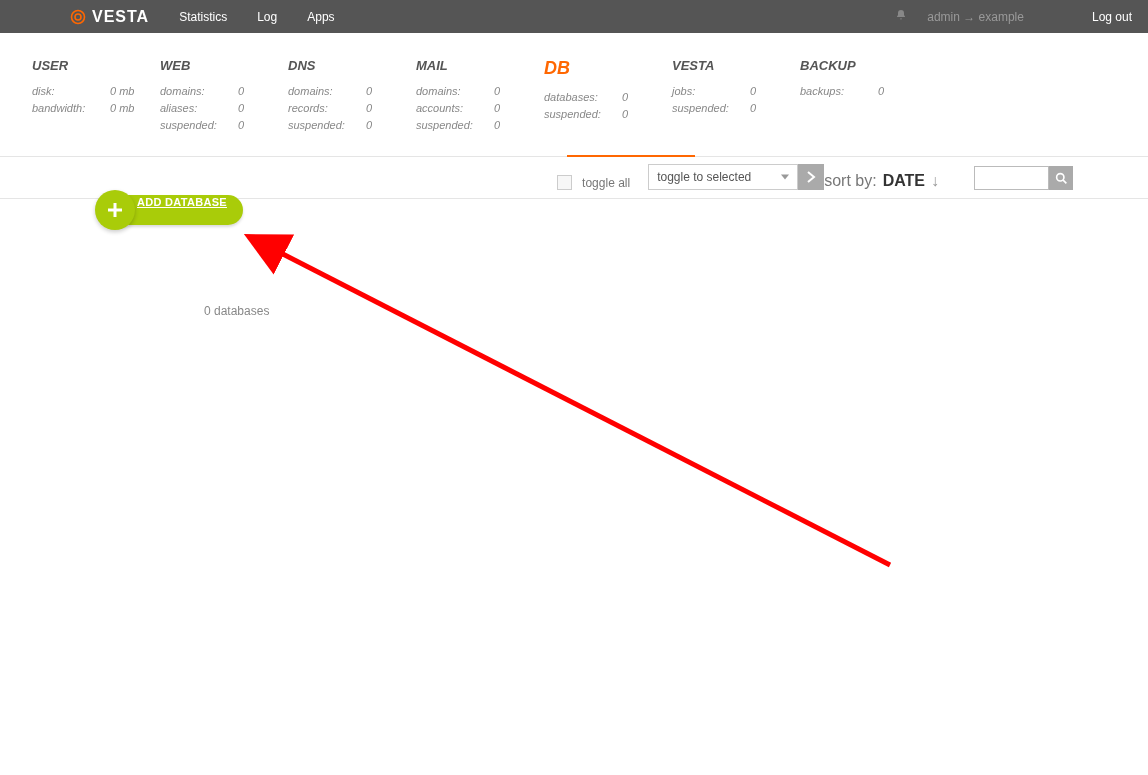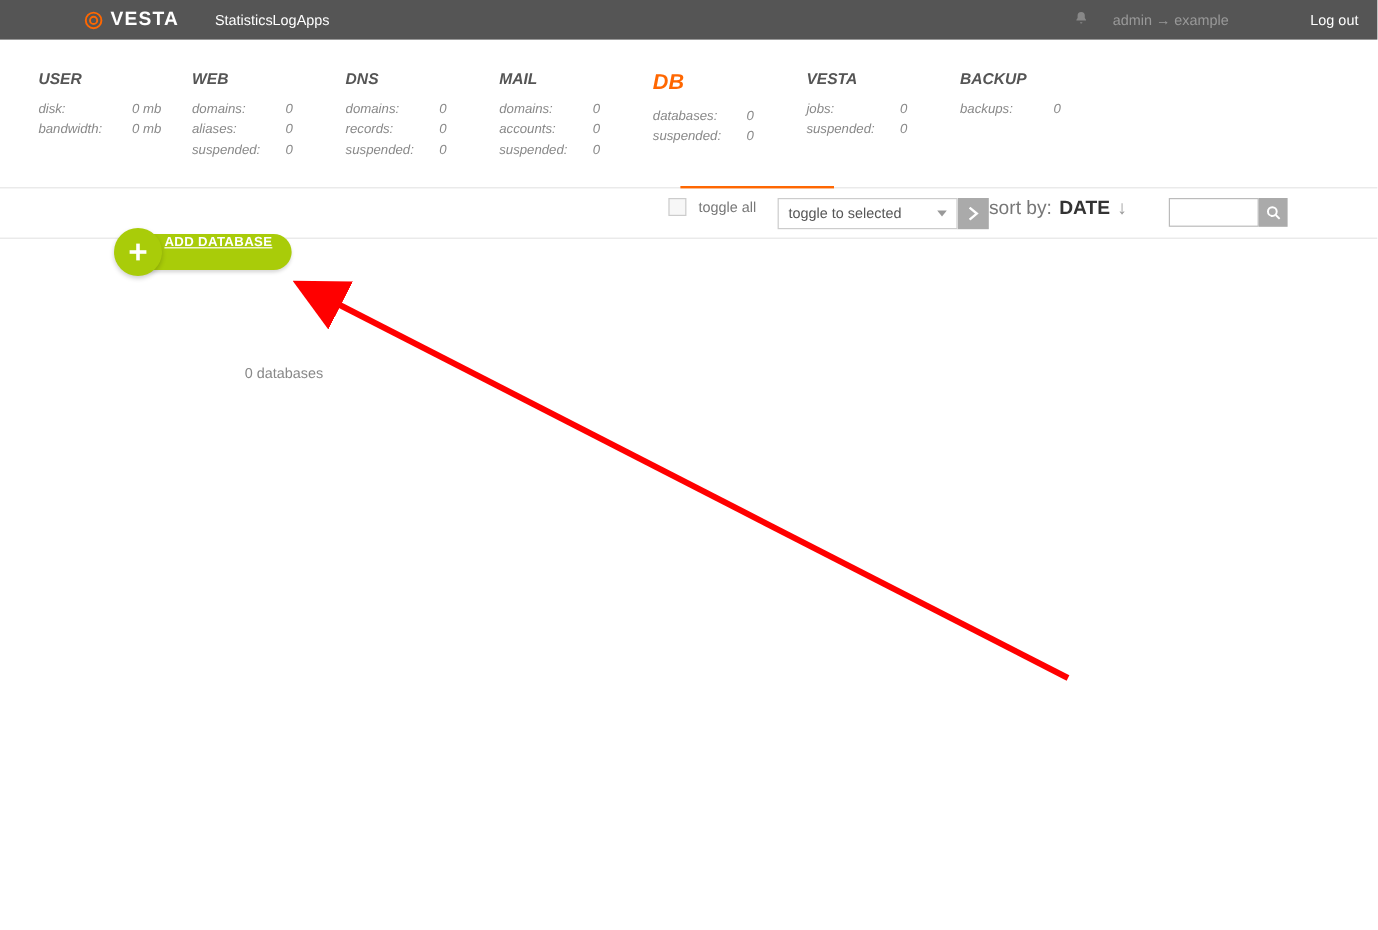--- a/index.html
+++ b/index.html
@@ -2,40 +2,40 @@
 <html><head>
 <meta charset="utf-8">
 <style>
   * { box-sizing: border-box; margin: 0; padding: 0; }
   body { font-family: Arial, Helvetica, sans-serif; font-size: 12px; color: #555; background: #fff; width: 1148px; }
 
   
   .topbar { height: 33px; background: #555555; display: flex; align-items: center; padding: 0 16px 0 70px; }
   .logo { display: flex; align-items: center; gap: 6px; color: #fff; font-weight: bold; letter-spacing: 1px; font-size: 16px; }
   .logo svg { display:block; }
-  .top-links { display: flex; margin-left: 30px; text-align: right; }
+  .top-links { display: flex; gap: 30px; margin-left: 30px; text-align: right; }
   .top-links a { color: #fff; text-decoration: none; font-size: 12px; cursor: pointer; }
   .top-right { margin-left: auto; display: flex; align-items: center; gap: 20px; }
   .bell { color: #777; }
   .user-path { color: #999; font-size: 12px; }
   .logout { color: #fff; font-size: 12px; cursor: pointer; margin-left: 48px; }
 
   
   .tabs-wrap { padding: 25px 0 0 32px; display: flex; gap: 0; border-bottom: 1px solid #e5e5e5; position: relative; font-style: italic;}
   .tab { width: 128px; padding: 0 0 20px 0; cursor: pointer; }
   .tab-title { font-size: 13px; font-weight: bold; color: #555; margin-bottom: 12px; }
   .tab.active .tab-title { font-size: 18px; font-weight: bold; color: #ff6701; }
   .tab ul { list-style: none; }
   .tab li { font-size: 11px; color: #888; margin-bottom: 5px; display: flex; }
   .tab li .k { min-width: 70px; color:#888;}
   .tab li .v { color: #888; padding-left: 8px;}
   .active-underline { position: absolute; bottom: -1px; height: 2px; background: #ff6701; }
 
   
-  .subheader { border-bottom: 1px solid #e5e5e5; padding: 8px 75px 8px 75px; display: flex; align-items: flex-start; position: relative; height: 42px;}
+  .subheader { border-bottom: 1px solid #e5e5e5; padding: 8px 75px 8px 75px; display: flex; align-items: flex-end; position: relative; height: 42px;}
   .spacer { flex: 1; }
   .toggle-wrap { display: flex; align-items: center; gap: 10px; color:#777; margin-right: 18px;}
   .chk { width: 15px; height: 15px; border: 1px solid #ccc; background: #f7f7f7; display: inline-block; }
   .select-wrap { display: flex; align-items: center; }
   .fake-select { width: 150px; height: 26px; border: 1px solid #ccc; background:#fff; display:flex; align-items:center; padding: 0 8px; font-size: 12px; color:#555; position:relative;}
   .fake-select .caret { position:absolute; right:8px; top:50%; transform:translateY(-50%); width:0;height:0;border-left:4px solid transparent;border-right:4px solid transparent;border-top:5px solid #999;}
   .go-btn { width: 26px; height: 26px; background: #aaa; display:flex; align-items:center; justify-content:center; cursor:pointer;}
   .go-btn svg { display:block; }
   .sortby { color:#777; font-size:16px; display:flex; align-items:center; gap:6px;}
   .sortby b { color:#333; font-weight:bold;}

